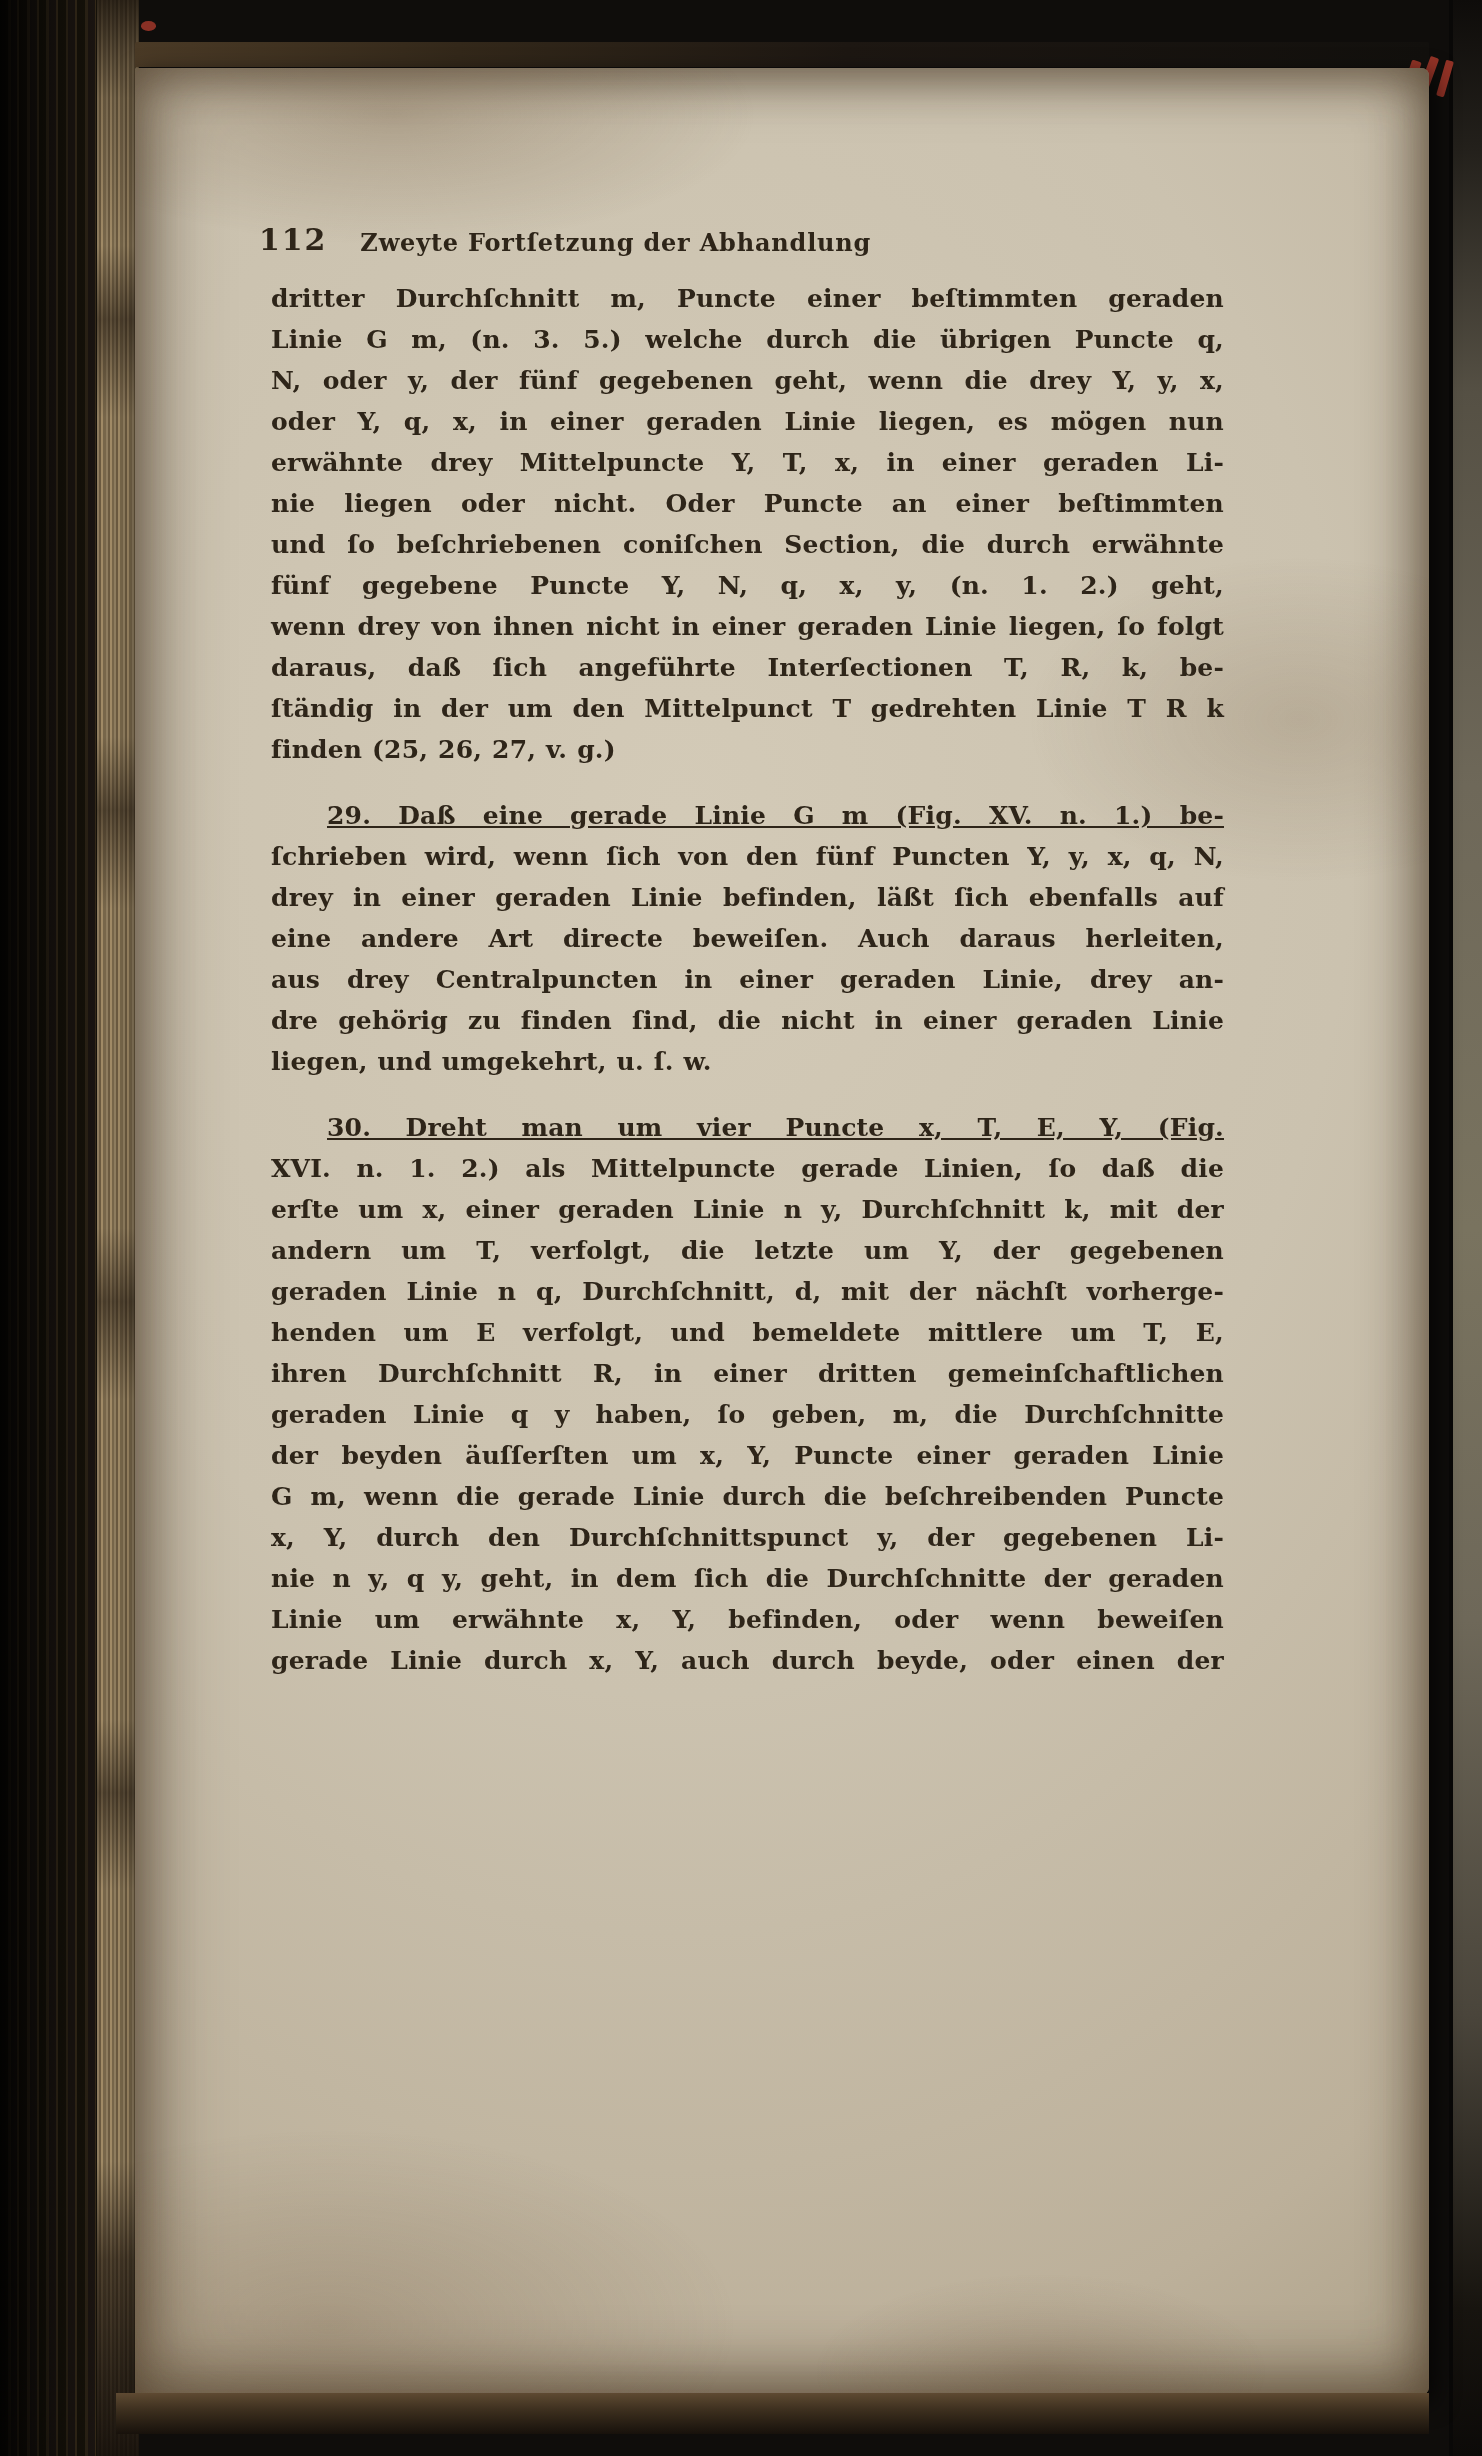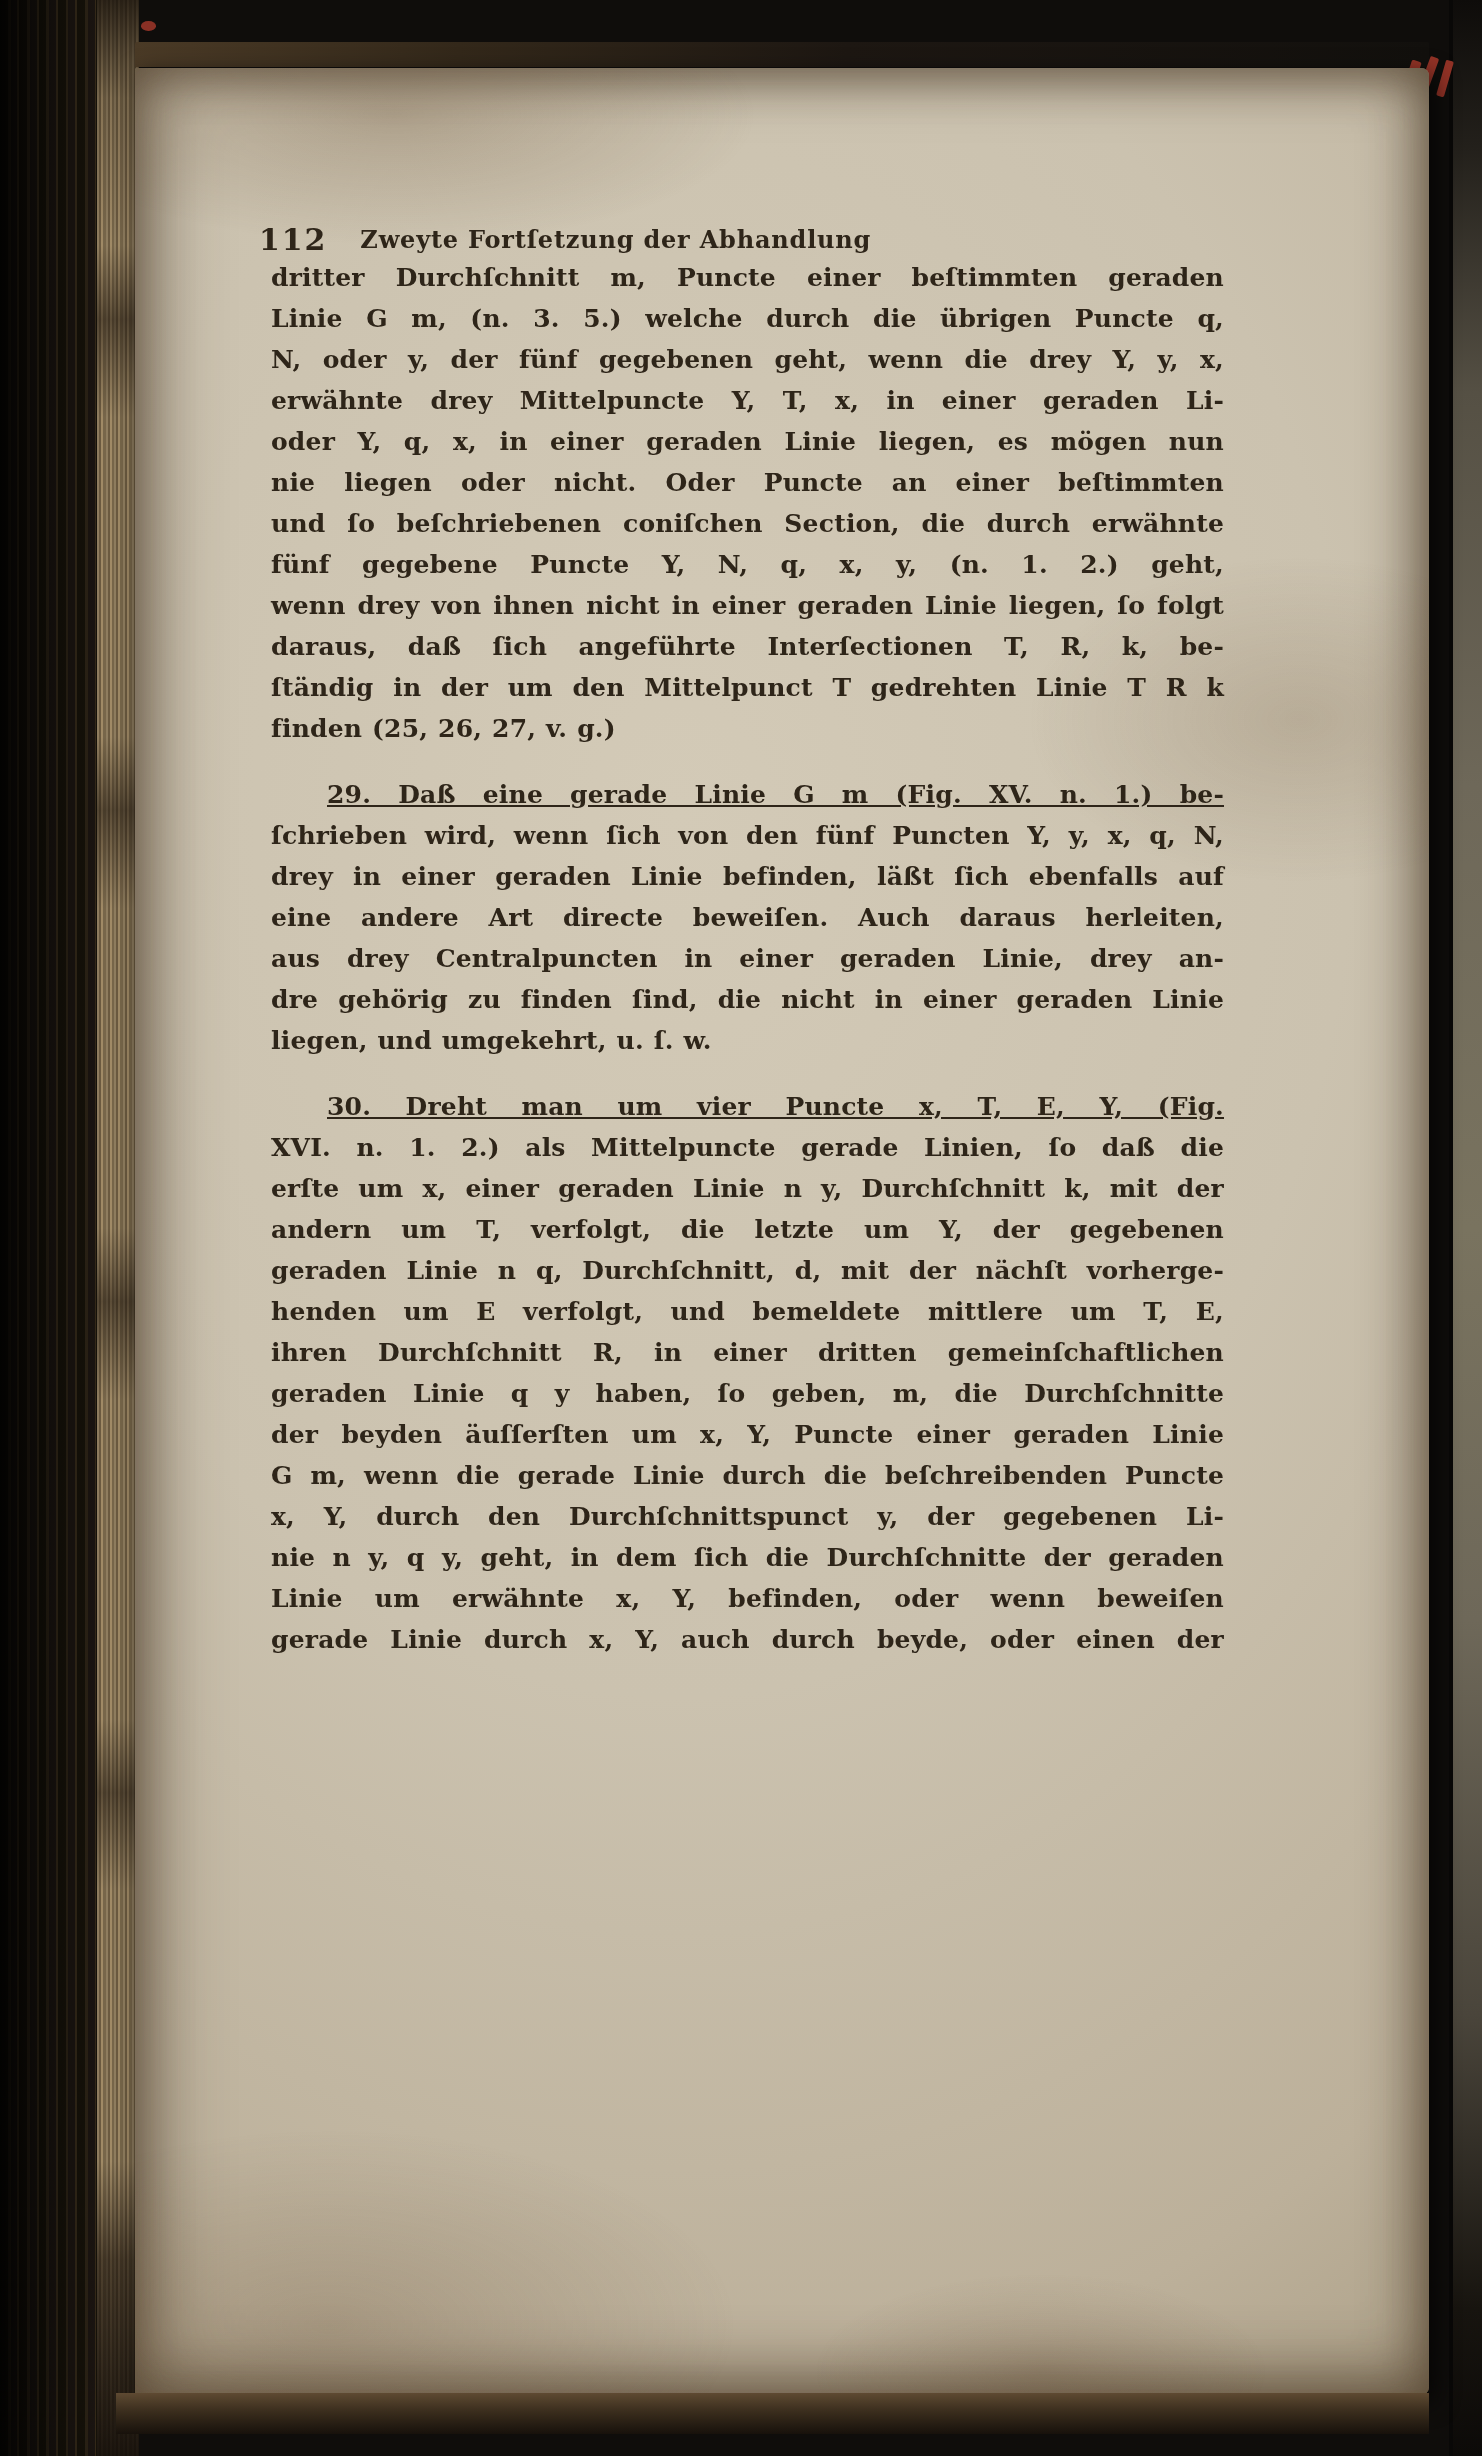--- a/index.html
+++ b/index.html
@@ -71,21 +71,21 @@
     position: absolute; inset: 0; border-radius: inherit; pointer-events: none;
     background:
       radial-gradient(40% 8% at 20% 2%, rgba(90,64,36,.25), transparent 70%),
       radial-gradient(30% 10% at 90% 28%, rgba(96,72,44,.18), transparent 70%),
       radial-gradient(45% 12% at 15% 97%, rgba(90,66,40,.22), transparent 70%),
       radial-gradient(25% 6% at 70% 99%, rgba(90,66,40,.20), transparent 70%);
   }
 
   .content { position: absolute; left: 124px; right: 205px; top: 154px; color: var(--ink, #2e2519); }
 
-  .header { display: flex; align-items: center; gap: 33px; font-weight: bold; }
+  .header { display: flex; align-items: flex-end; gap: 33px; margin-bottom: 21px; font-weight: bold; }
   .pagenum { font-size: 30px; letter-spacing: 1.9px; }
   .title   { font-size: 24px; letter-spacing: 0.8px; }
 
   .para { font-size: 25px; line-height: 41px; font-weight: bold; letter-spacing: 0.2px; word-spacing: 1px; margin-left: 12px; }
   .para + .para { margin-top: 25px; }
   .line { text-align: justify; text-align-last: justify; }
   .para .line:last-child { text-align-last: left; }
   .para.cont .line:last-child { text-align-last: justify; }
   .para.indent .line:first-child { text-indent: 56px; text-decoration: underline; }
 
@@ -111,22 +111,22 @@
     <div class="content">
       <div class="header">
         <span class="pagenum">112</span>
         <span class="title">Zweyte Fortſetzung der Abhandlung</span>
       </div>
       <div id="text-block">
           <div class="para">
             <div class="line">dritter Durchſchnitt m, Puncte einer beſtimmten geraden</div>
             <div class="line">Linie G m, (n. 3. 5.) welche durch die übrigen Puncte q,</div>
             <div class="line">N, oder y, der fünf gegebenen geht, wenn die drey Y, y, x,</div>
+            <div class="line">oder Y, q, x, in einer geraden Linie liegen, es mögen nun</div>
             <div class="line">erwähnte drey Mittelpuncte Y, T, x, in einer geraden Li-</div>
-            <div class="line">oder Y, q, x, in einer geraden Linie liegen, es mögen nun</div>
             <div class="line">nie liegen oder nicht. Oder Puncte an einer beſtimmten</div>
             <div class="line">und ſo beſchriebenen coniſchen Section, die durch erwähnte</div>
             <div class="line">fünf gegebene Puncte Y, N, q, x, y, (n. 1. 2.) geht,</div>
             <div class="line">wenn drey von ihnen nicht in einer geraden Linie liegen, ſo folgt</div>
             <div class="line">daraus, daß ſich angeführte Interſectionen T, R, k, be-</div>
             <div class="line">ſtändig in der um den Mittelpunct T gedrehten Linie T R k</div>
             <div class="line">finden (25, 26, 27, v. g.)</div>
           </div>
           <div class="para indent">
             <div class="line">29. Daß eine gerade Linie G m (Fig. XV. n. 1.) be-</div>

